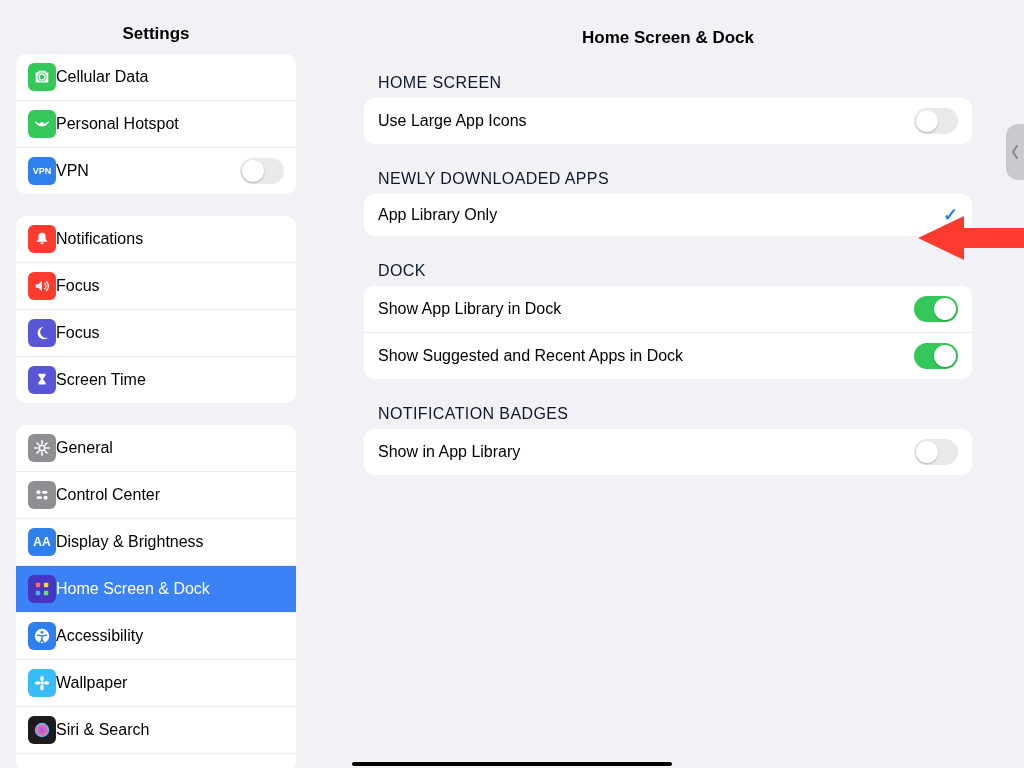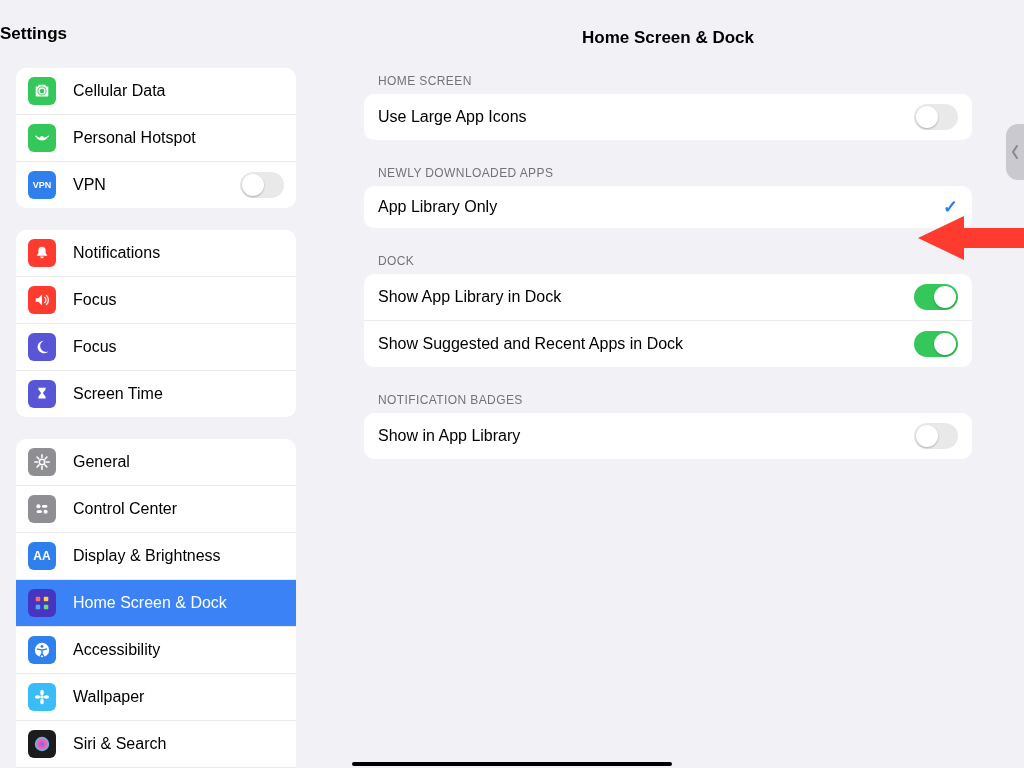--- a/index.html
+++ b/index.html
@@ -22,26 +22,26 @@
     width: 18px; height: 56px; background:#c9c9cf;
     border-top-left-radius:12px; border-bottom-left-radius:12px;
     display:flex; align-items:center; justify-content:center;
     color:#8e8e93;
   }
   .columns { display:flex; position:absolute; top:0; left:0; right:0; bottom:0; }
   .sidebar {
     width: 312px; flex: 0 0 312px; background:#f2f2f6;
     border-right: none; padding-top:24px; overflow:hidden;
   }
-  .sidebar-title { font-weight:600; font-size:17px; margin-bottom:24px; }
+  .sidebar-title { text-align:center; font-weight:600; font-size:17px; margin-bottom:10px; }
   .group {
     margin: 0 16px 22px 16px; background:#fff; border-radius:10px; overflow:hidden;
   }
   .row {
-    display:flex; align-items:center; gap:17px; padding:9px 12px;
+    display:flex; align-items:center; gap:0; padding:9px 12px;
     border-bottom: 1px solid #eceaea;
   }
   .group .row:last-child { border-bottom:none; }
   .row.active { background:#3b82f6; color:#fff; }
   .icon {
     width:28px; height:28px; border-radius:6px; flex:0 0 28px;
     display:flex; align-items:center; justify-content:center;
     font-size:14px; color:#fff; font-weight:600;
   }
   .label { font-size:16px; }
@@ -54,21 +54,21 @@
     border-radius:50%; background:#fff; box-shadow:0 1px 2px rgba(0,0,0,0.25);
   }
   .mini-toggle.on { background:#34c759; }
   .mini-toggle.on::after { left:20px; }
 
   .detail {
     flex:1; background:#f2f2f6; padding: 0 52px; padding-top:28px; position:relative;
   }
   .detail-title { text-align:center; font-weight:600; font-size:17px; }
   .sect-header {
-    font-size:12px; color:#737373; letter-spacing:0.4px;
+    font-size:16px; color:#0f172a; letter-spacing:0.4px;
     margin:26px 0 6px 14px; text-transform:uppercase;
   }
   .dgroup { background:#fff; border-radius:10px; overflow:hidden; }
   .drow {
     display:flex; align-items:center; justify-content:space-between;
     padding:10px 14px; border-bottom:1px solid #eceaea;
     font-size:16px;
   }
   .dgroup .drow:last-child { border-bottom:none; }
   .check { color:#2f80ed; font-size:18px; font-weight:600; }

